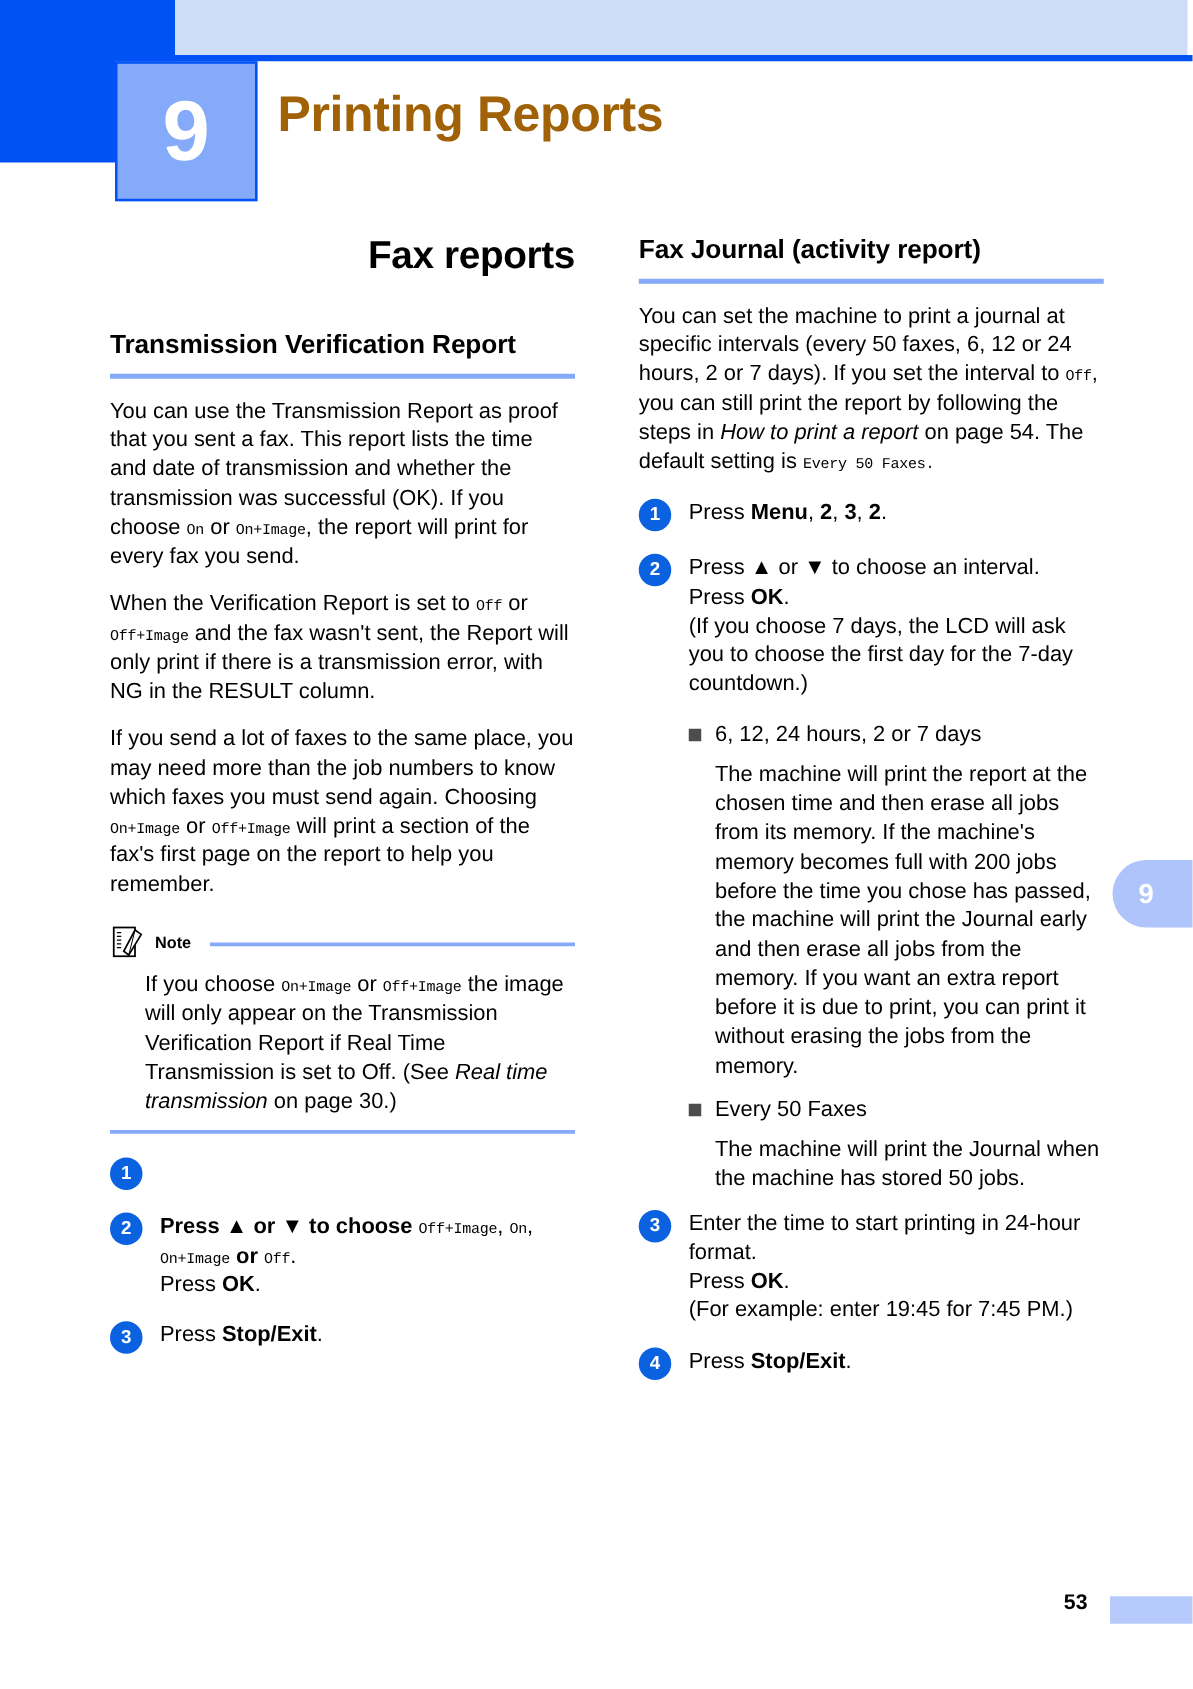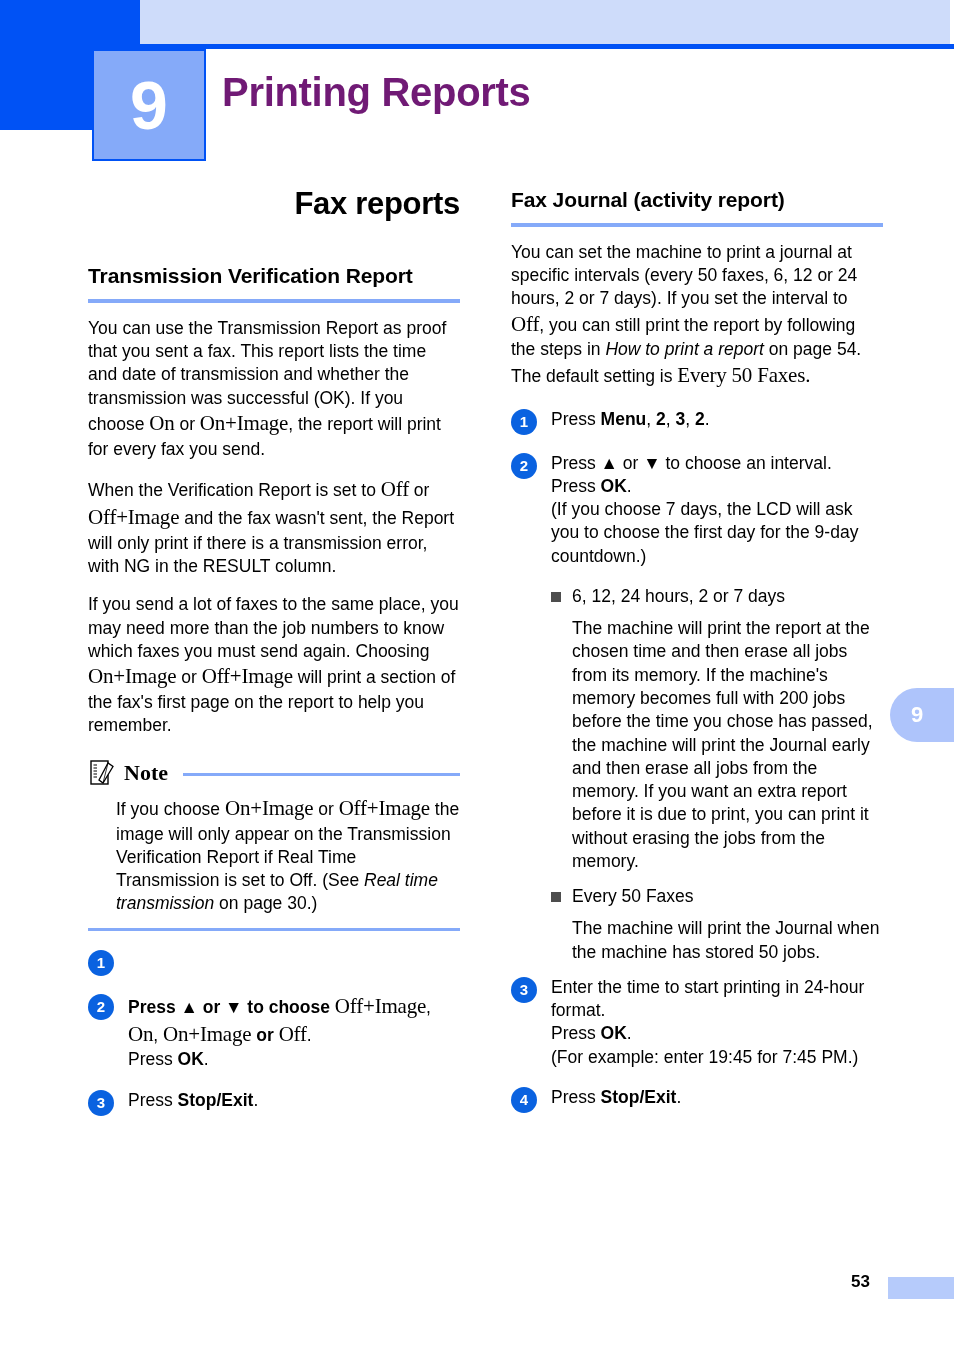--- a/index.html
+++ b/index.html
@@ -47,21 +47,21 @@
     font-weight: bold;
     line-height: 108px;
     text-align: center;
   }
   .chapter-title {
     position: absolute;
     left: 222px; top: 70px;
     font-size: 40px;
     font-weight: bold;
     letter-spacing: -0.3px;
-    color: #701a75;
+    color: #a16207;
   }
 
   
   .page {
     position: absolute;
     left: 0; top: 186px;
     width: 954px;
   }
   .col {
     position: absolute;
@@ -91,45 +91,44 @@
     background: #85aaf9;
     margin: 3px 0 14px 0;
   }
   p.body {
     font-size: 17.5px;
     line-height: 1.33;
     margin: 0 0 15px 0;
   }
   p.body:last-child { margin-bottom: 0; }
   .mono {
-    font-family: Liberation Serif, serif;
-    font-size: 21px;
+    font-family: Liberation Mono, monospace;
+    font-size: 12px;
     letter-spacing: -0.2px;
   }
   b { font-weight: bold; }
   i { font-style: italic; }
 
   
   .note {
     margin: 20px 0 8px 0;
     position: relative;
   }
   .note-head {
     display: flex;
     align-items: center;
     gap: 6px;
   }
   .note-icon {
     width: 30px; height: 30px;
     flex: 0 0 30px;
   }
   .note-label {
-    font-size: 22px;
-    font-weight: bold;
-    font-family: Liberation Serif, serif;
+    font-size: 13px;
+    font-weight: bold;
   }
   .note-head-rule {
     flex: 1 1 auto;
     height: 3px;
     background: #85aaf9;
     margin-left: 9px;
     margin-top: 4px;
   }
   .note-body {
     padding: 7px 0 0 28px;
@@ -307,21 +306,21 @@
       <span>You can set the machine to print a journal at specific intervals (every 50 faxes, 6, 12 or 24 hours, 2 or 7 days). If you set the interval to </span><span class="mono">Off</span><span>, you can still print the report by following the steps in </span><i>How to print a report</i><span> on page 54. The default setting is </span><span class="mono">Every 50 Faxes.</span>
     </p>
 
     <div class="steps">
         <div class="step">
           <div class="step-num">1</div>
           <div class="step-text"><span>Press </span><b>Menu</b><span>, </span><b>2</b><span>, </span><b>3</b><span>, </span><b>2</b><span>.</span></div>
         </div>
         <div class="step">
           <div class="step-num">2</div>
-          <div class="step-text"><span>Press </span><b>▲</b><span> or </span><b>▼</b><span> to choose an interval.</span><br><span>Press </span><b>OK</b><span>.</span><br><span>(If you choose 7 days, the LCD will ask you to choose the first day for the 9-day countdown.)</span></div>
+          <div class="step-text"><span>Press </span><b>▲</b><span> or </span><b>▼</b><span> to choose an interval.</span><br><span>Press </span><b>OK</b><span>.</span><br><span>(If you choose 7 days, the LCD will ask you to choose the first day for the 7-day countdown.)</span></div>
         </div>
         <div class="bullets" style="margin-left: 40px;">
           <div class="bullet-item">
             <div class="bullet-head">
               <span class="bullet-sq"></span>
               <span>6, 12, 24 hours, 2 or 7 days</span>
             </div>
             <div class="bullet-body">The machine will print the report at the chosen time and then erase all jobs from its memory. If the machine's memory becomes full with 200 jobs before the time you chose has passed, the machine will print the Journal early and then erase all jobs from the memory. If you want an extra report before it is due to print, you can print it without erasing the jobs from the memory.</div>
           </div>
           <div class="bullet-item">

